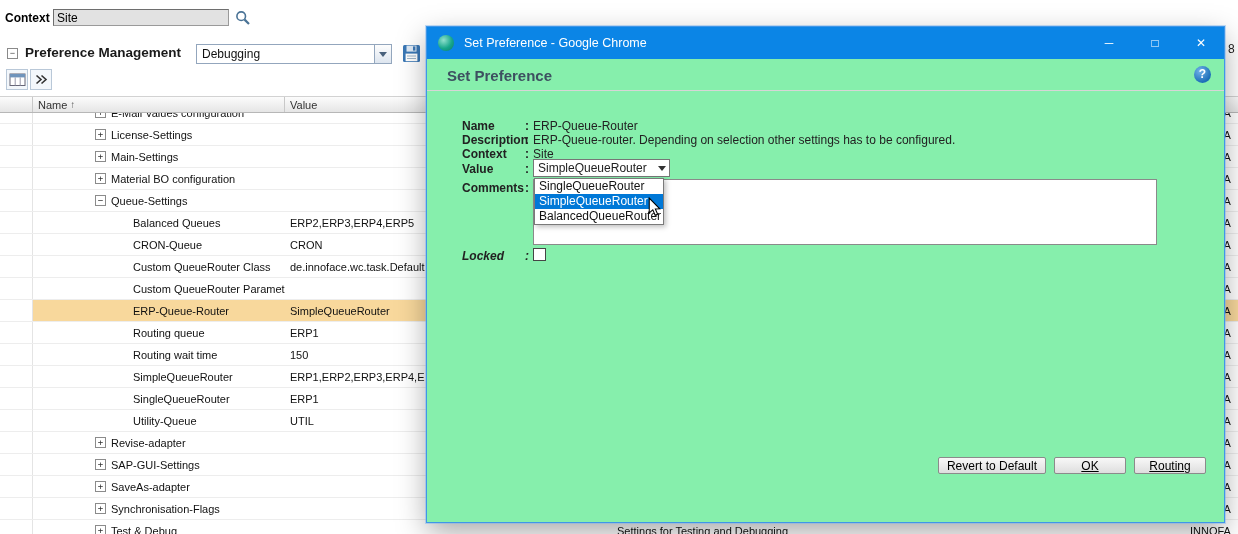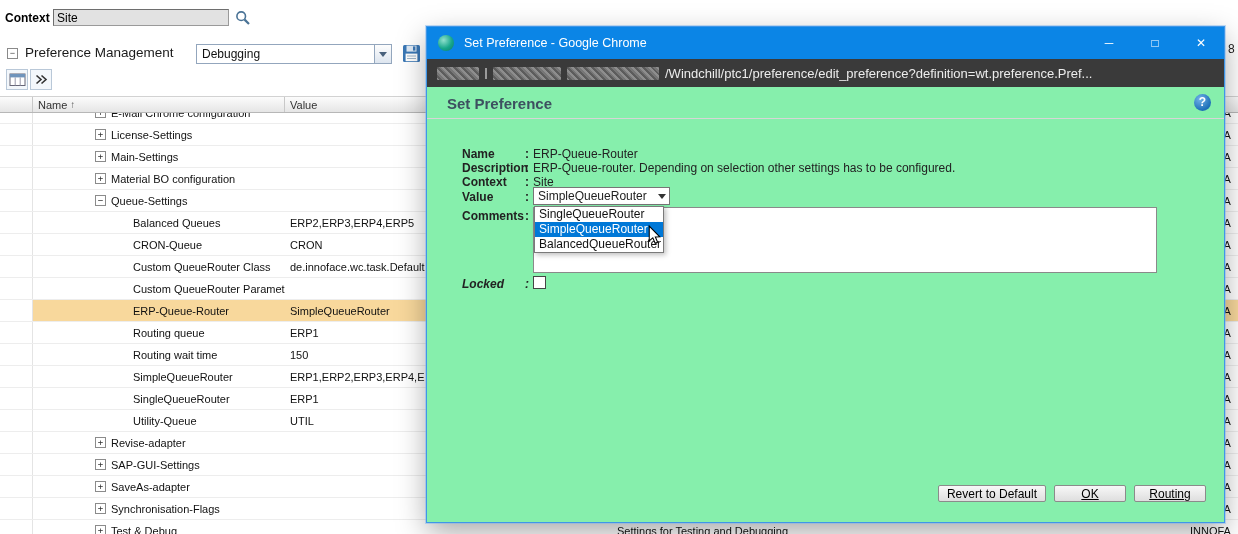--- a/index.html
+++ b/index.html
@@ -9,21 +9,21 @@
 
   
   .context-label { position:absolute; left:5px; top:11px; font-size:12px; font-weight:bold; color:#000; }
   .context-input { position:absolute; left:53px; top:9px; width:176px; height:17px; background:#e2e2e2;
                    border:1px solid #9a9a9a; border-top-color:#6e6e6e; border-left-color:#6e6e6e;
                    font-size:12px; padding:0 3px; color:#000; font-family:"Liberation Sans",sans-serif; }
   .magnifier { position:absolute; left:235px; top:10px; }
 
   .pm-collapse { position:absolute; left:7px; top:48px; width:11px; height:11px; border:1px solid #8a8a8a;
                  background:#fff; font-size:9px; line-height:8px; text-align:center; color:#444; }
-  .pm-title { position:absolute; left:25px; top:45px; font-size:13.5px; font-weight:normal; color:#1a1a1a; }
+  .pm-title { position:absolute; left:25px; top:45px; font-size:13.5px; font-weight:bold; color:#1a1a1a; }
   .view-select { position:absolute; left:196px; top:44px; width:196px; height:20px; border:1px solid #93a6bd;
                  background:#fff; display:flex; align-items:stretch; font-size:12px; color:#111; }
   .view-select .txt { flex:1; display:flex; align-items:center; padding-left:5px; }
   .view-select .arrow { width:17px; border-left:1px solid #93a6bd; background:linear-gradient(#fdfdfd,#dde5ef);
                         display:flex; align-items:center; justify-content:center; }
   .tri-down { width:0; height:0; border-left:4px solid transparent; border-right:4px solid transparent; border-top:5px solid #49617c; }
   .save-btn { position:absolute; left:402px; top:44px; width:20px; height:20px; }
 
   .tb-btn { position:absolute; top:69px; width:22px; height:21px; border:1px solid #b9c8d8; background:#f3f7fb;
             display:flex; align-items:center; justify-content:center; }
@@ -164,21 +164,21 @@
     <div class="th th-value">
       <span>Value</span>
     </div>
   </div>
 
   <div class="tbody">
       <div class="trow lvl1 clip-top">
         <div class="c-gutter"></div>
         <div class="c-name">
           <span class="expander">+</span>
-          <span>E-Mail Chrome configuration</span>
+          <span>E-Mail Values configuration</span>
         </div>
         <div class="c-value"></div>
         <div class="c-desc"></div>
         <div class="c-owner">INNOFA</div>
       </div>
       <div class="trow lvl1">
         <div class="c-gutter"></div>
         <div class="c-name">
           <span class="expander">+</span>
           <span>License-Settings</span>
@@ -365,27 +365,20 @@
     <div class="titlebar">
       <span class="favicon"></span>
       <span class="win-title">Set Preference - Google Chrome</span>
       <div class="win-controls">
         <span class="win-btn">─</span>
         <span class="win-btn">□</span>
         <span class="win-btn">✕</span>
       </div>
     </div>
 
-    <div class="urlbar">
-      <span class="redact a"></span>
-      <span class="redact-sep"></span>
-      <span class="redact b"></span>
-      <span class="redact c"></span>
-      <span class="url-text">/Windchill/ptc1/preference/edit_preference?definition=wt.preference.Pref...</span>
-    </div>
 
     <div class="dialog-body">
       <span class="dlg-heading">Set Preference</span>
       <span class="help-icon">?</span>
       <div class="dlg-sep"></div>
 
       <span class="frm-label r-name">Name</span>
       <span class="frm-colon r-name">:</span>
       <span class="frm-value r-name">ERP-Queue-Router</span>
 

